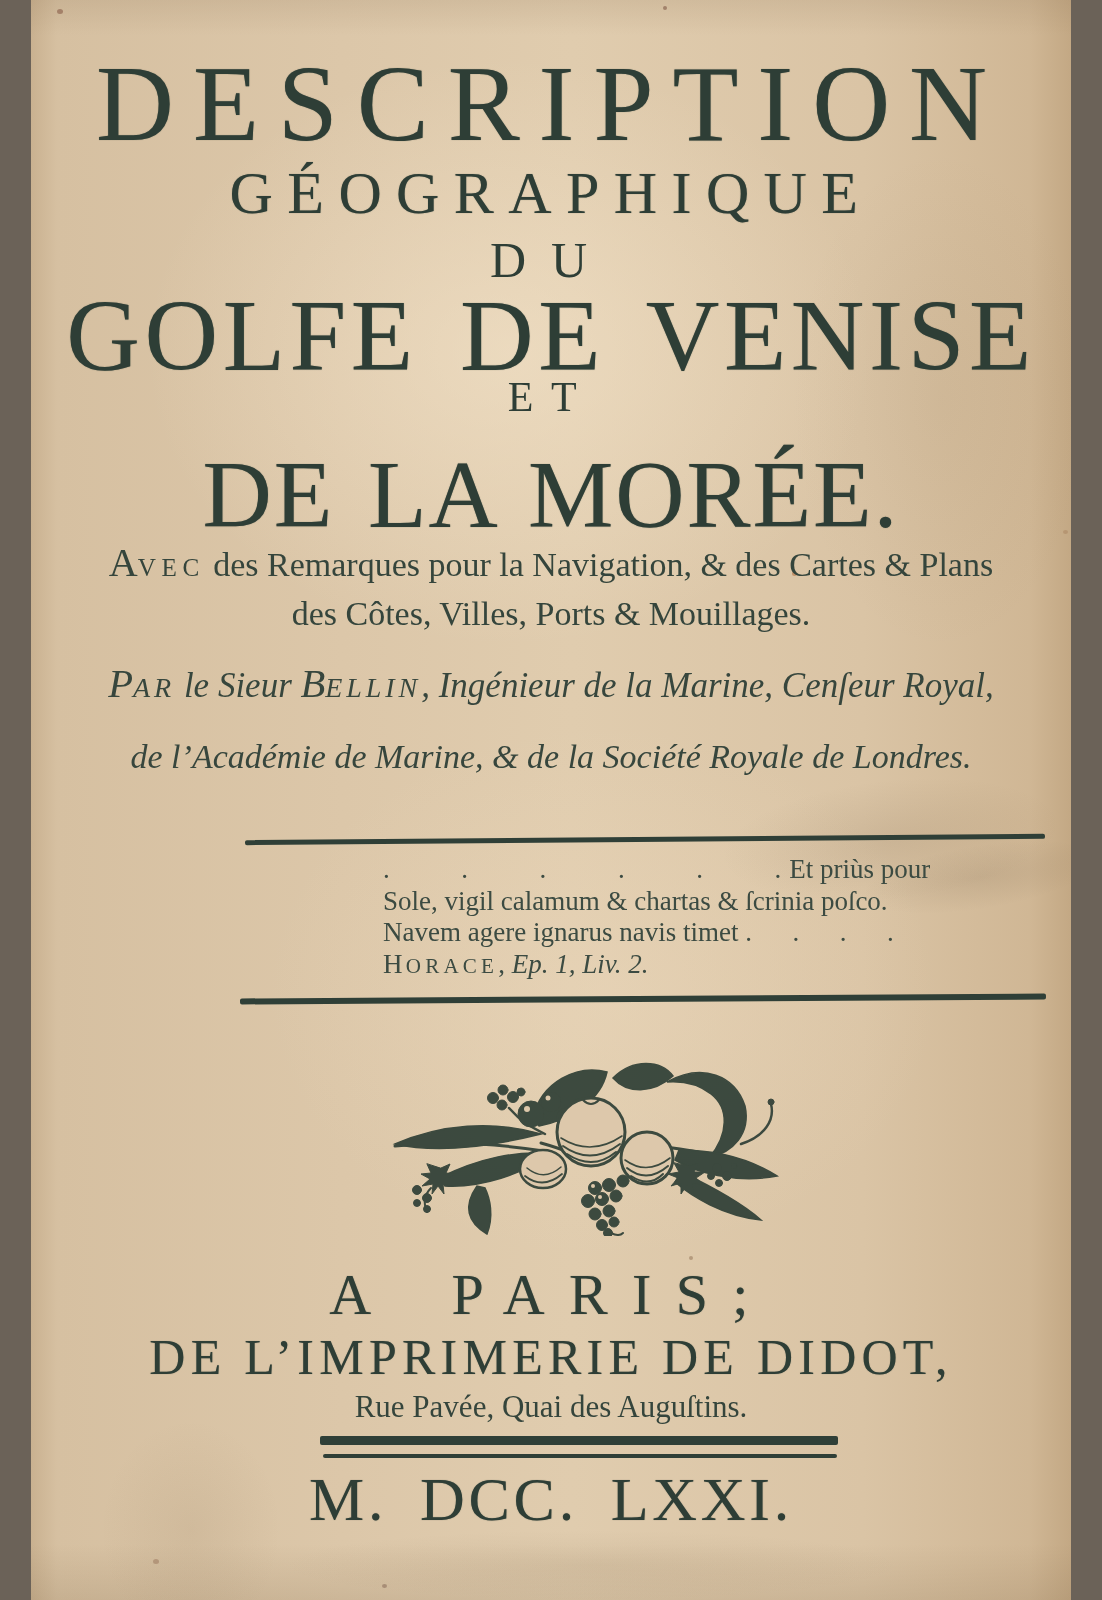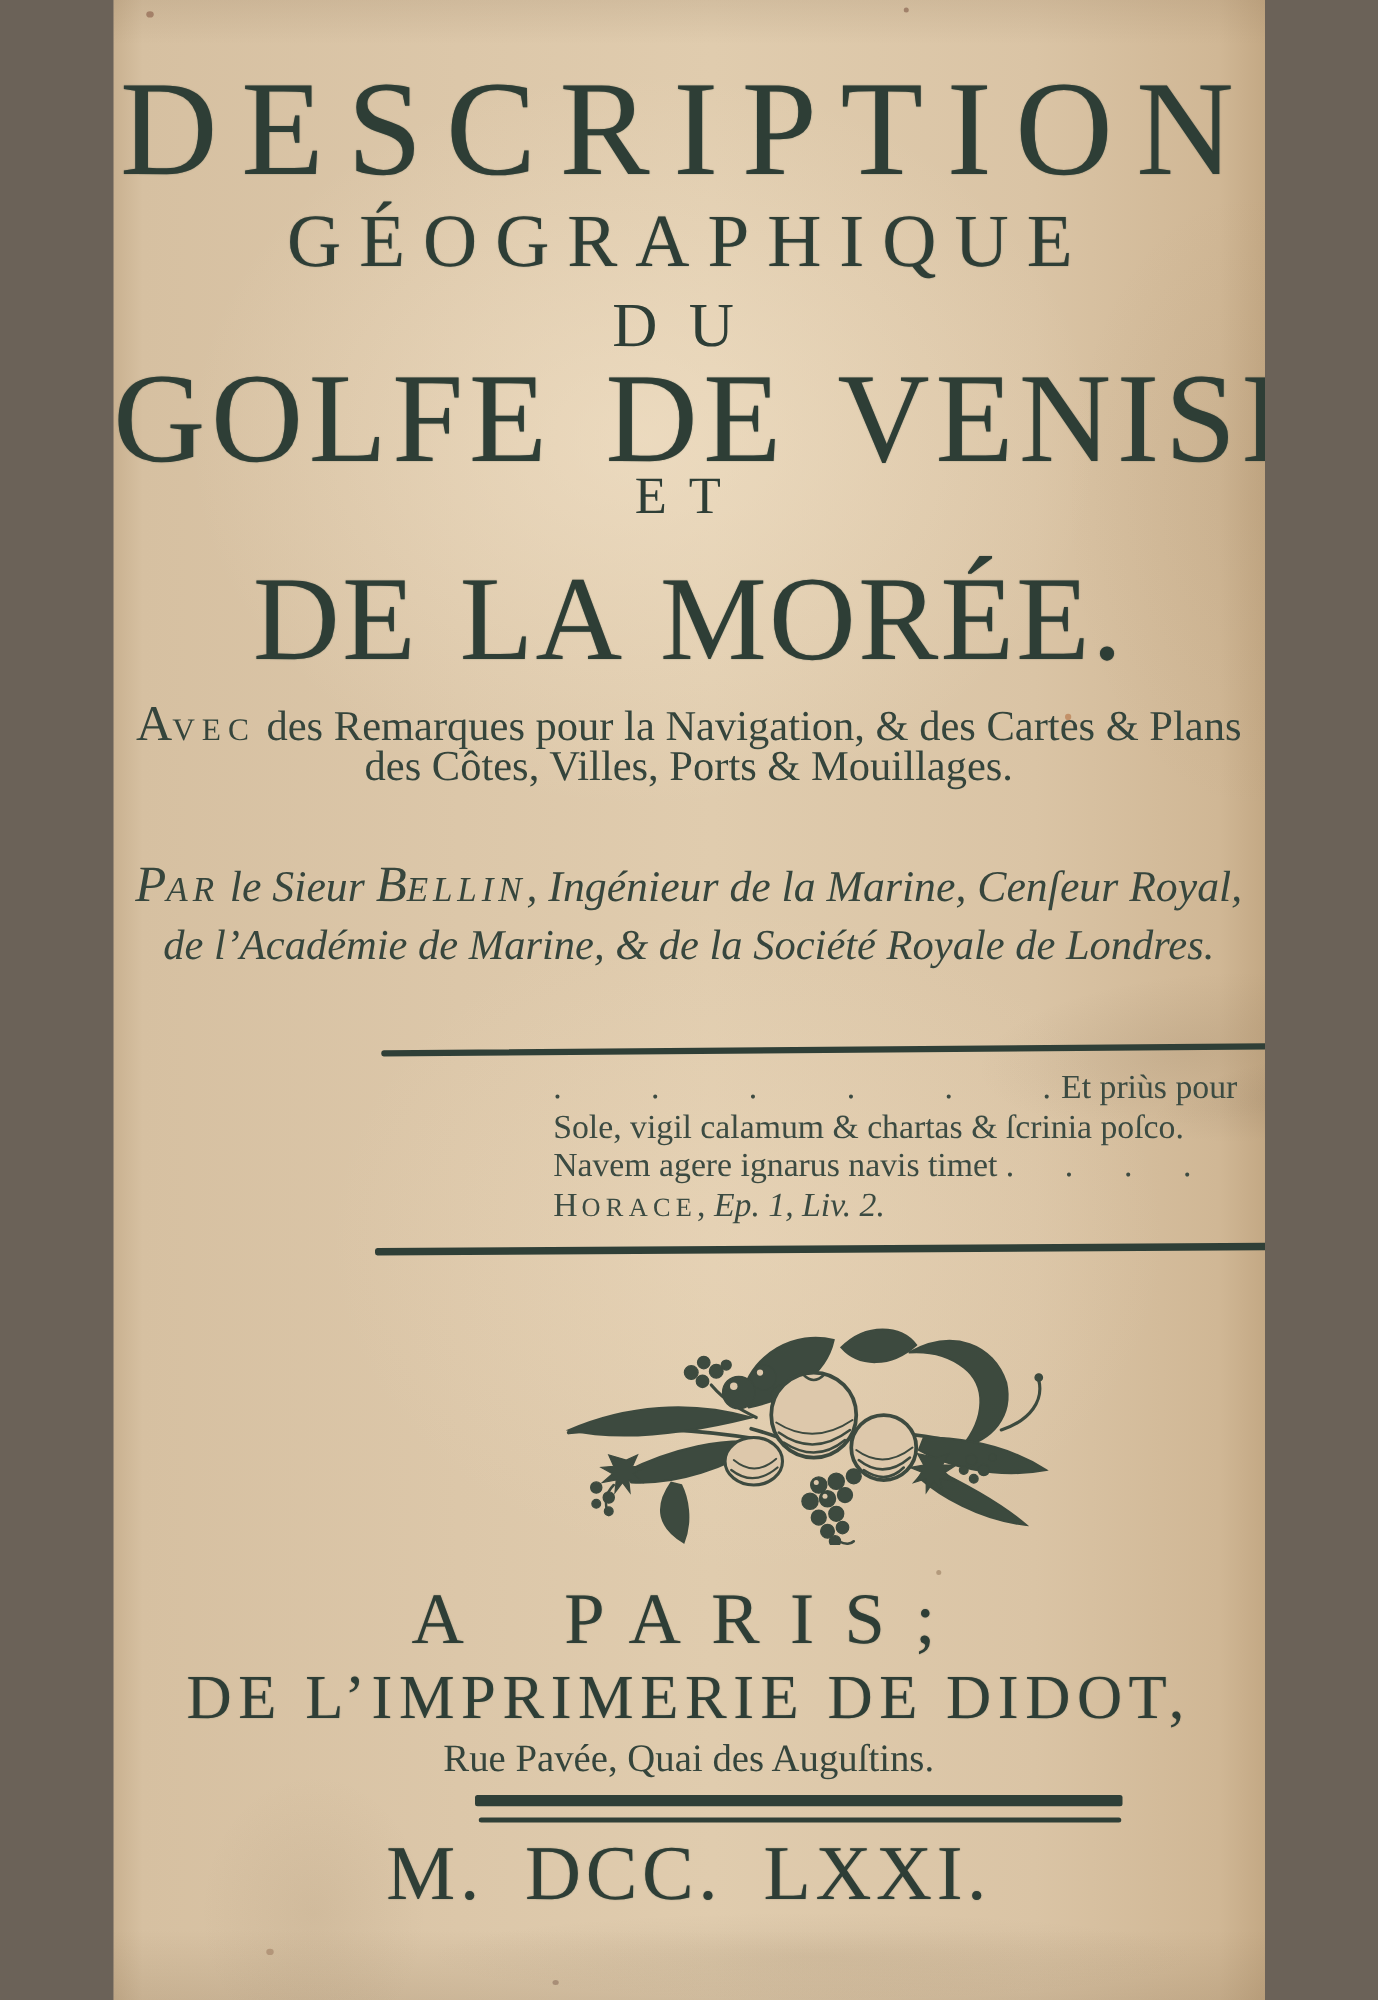--- a/index.html
+++ b/index.html
@@ -1,18 +1,18 @@
 <!DOCTYPE html>
 <html><head>
 <meta charset="utf-8">
 <style>
   html,body{margin:0;padding:0;background:#6b6258;}
   .page{
     position:relative;
-    width:921px;height:1600px;
+    width:1040px;height:1600px;
     margin:0 auto;
     overflow:hidden;
     font-family:"Liberation Serif","DejaVu Serif",serif;
     background:
       radial-gradient(ellipse 520px 420px at 46% 22%, rgba(248,233,208,0.50), rgba(248,233,208,0) 70%),
       radial-gradient(ellipse 480px 380px at 55% 62%, rgba(240,221,193,0.35), rgba(240,221,193,0) 70%),
       linear-gradient(180deg, rgba(128,102,72,0.14) 0%, rgba(128,102,72,0) 2.2%),
       linear-gradient(0deg, rgba(118,94,63,0.16) 0%, rgba(118,94,63,0) 3.5%),
       linear-gradient(90deg, #c9b190 0%, #d6c0a1 2.5%, #dcc7a9 30%, #e0ccae 52%, #dac4a5 80%, #d0b795 96%, #c3a884 100%);
     background-color:#d9c3a5;
@@ -23,26 +23,26 @@
     color:#2e3e36;
   }
   
   .t1{top:50px;font-size:108px;letter-spacing:0.175em;text-shadow:0 0 1px rgba(40,56,48,0.55);}
   .t2{top:163px;font-size:60px;letter-spacing:0.24em;text-shadow:0 0 1px rgba(40,56,48,0.5);}
   .t3{top:235px;font-size:50px;letter-spacing:0.5em;}
   .t4{top:285px;font-size:102px;letter-spacing:0.045em;word-spacing:0.12em;text-shadow:0 0 1px rgba(40,56,48,0.55);}
   .t5{top:376px;font-size:42px;letter-spacing:0.42em;}
   .t6{top:447px;font-size:96px;letter-spacing:0.02em;word-spacing:0.08em;text-shadow:0 0 1px rgba(40,56,48,0.55);}
   
-  .s1{top:543px;font-size:34px;color:#35453c;margin-top:16px;}
+  .s1{top:543px;font-size:34px;color:#35453c;}
   .s2{top:597px;font-size:34px;color:#35453c;}
   .lead-cap{font-size:1.18em;}
   .sc-small{font-size:0.74em;letter-spacing:0.22em;}
   
-  .a1{top:688px;font-size:35px;font-style:italic;color:#37463d;}
+  .a1{top:664px;font-size:35px;font-style:italic;color:#37463d;}
   .a2{top:740px;font-size:34px;font-style:italic;color:#37463d;}
   .it-cap{font-size:1.16em;}
   .it-sc{font-size:0.8em;letter-spacing:0.14em;}
   
   .rule{position:absolute;background:#2f3f37;border-radius:2px;}
   .rule-q-top{left:214px;top:837px;width:800px;height:5px;transform:rotate(-0.45deg);}
   .rule-q-bot{left:209px;top:996px;width:806px;height:6px;transform:rotate(-0.35deg);}
   .rule-thick{left:289px;top:1436px;width:518px;height:9px;}
   .rule-thin{left:292px;top:1454px;width:514px;height:4px;}
   

